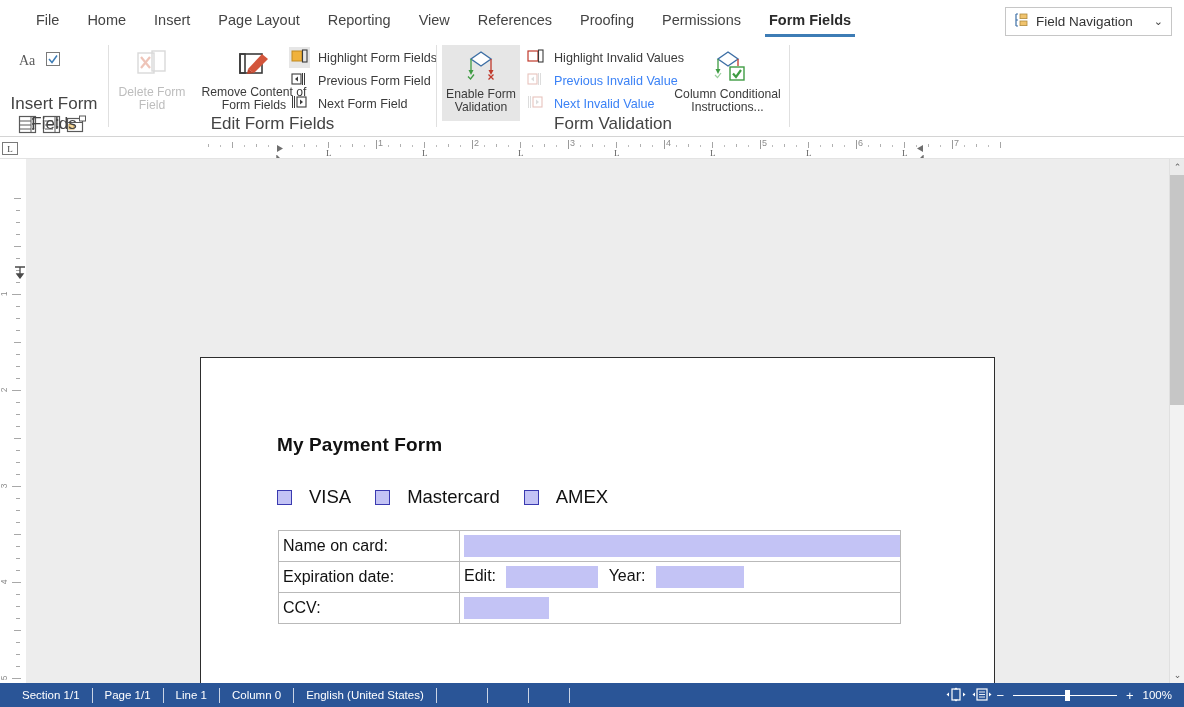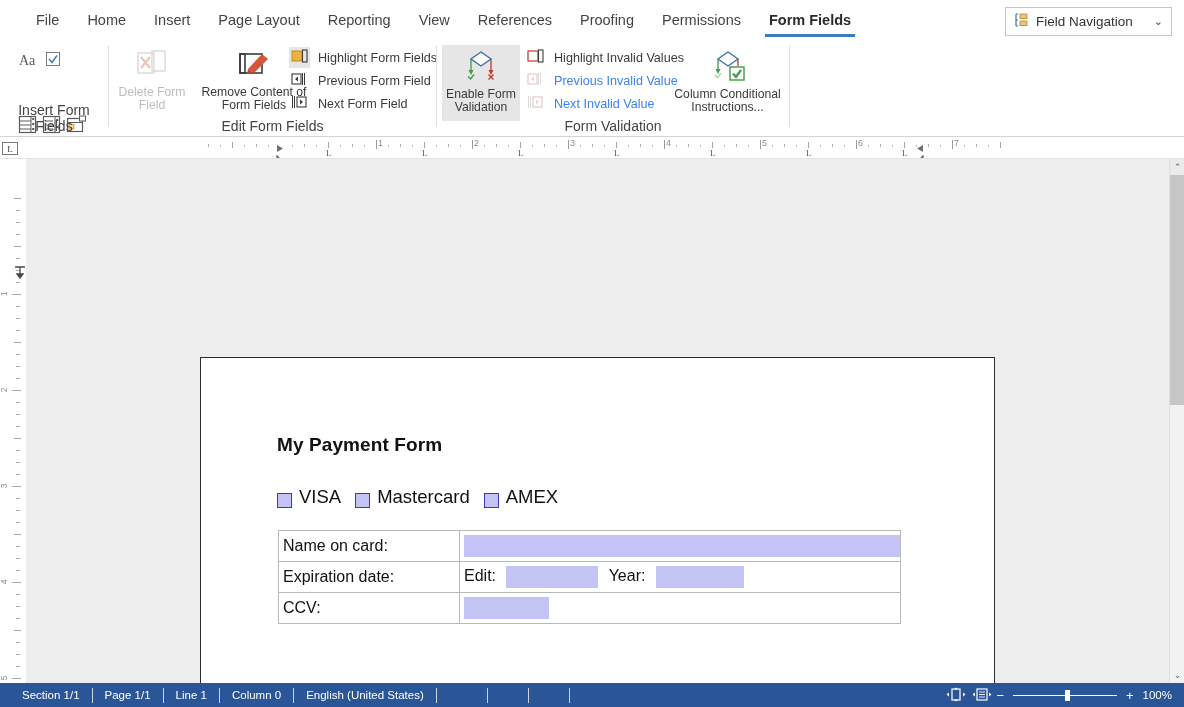--- a/index.html
+++ b/index.html
@@ -51,21 +51,21 @@
     background:#ffffff;
   }
   .ribbon-bottomline {
     position:absolute; left:0; top:136px; width:1184px; height:1px; background:#d4d4d4;
   }
   .group {
     position:absolute; top:0; height:96px;
   }
   .group-title {
     position:absolute; bottom: 3px; width:100%;
-    text-align:center; font-size: 14px; color:#444;
+    text-align:center; font-size: 17px; color:#444;
   }
   .group-sep {
     position:absolute; top: 4px; width:1px; height: 82px; background:#e0e0e0;
   }
 
   
   .ic { display:inline-block; }
 
   
   .bigbtn {
@@ -117,21 +117,21 @@
     background:#ffffff; border:1px solid #2d2d2d; border-bottom:none;
   }
 
   .doc-h1 {
     position:absolute; left:76px; top:76px;
     font-size:19px; font-weight:bold; color:#111; letter-spacing:.1px;
     font-family:"Liberation Sans", sans-serif;
   }
   .cardrow {
     position:absolute; left:76px; top:128px;
-    display:flex; align-items:flex-end; gap:0;
+    display:flex; align-items:center; gap:10px;
     font-size:18.5px; color:#111;
   }
   .cb {
     display:inline-block; width:15px; height:15px;
     background:#c3c3f5; border:1.5px solid #3a3ab0;
     margin-right:7px;
   }
   .cardrow .lbl { margin-right:14px; }
 
   .ftable {

